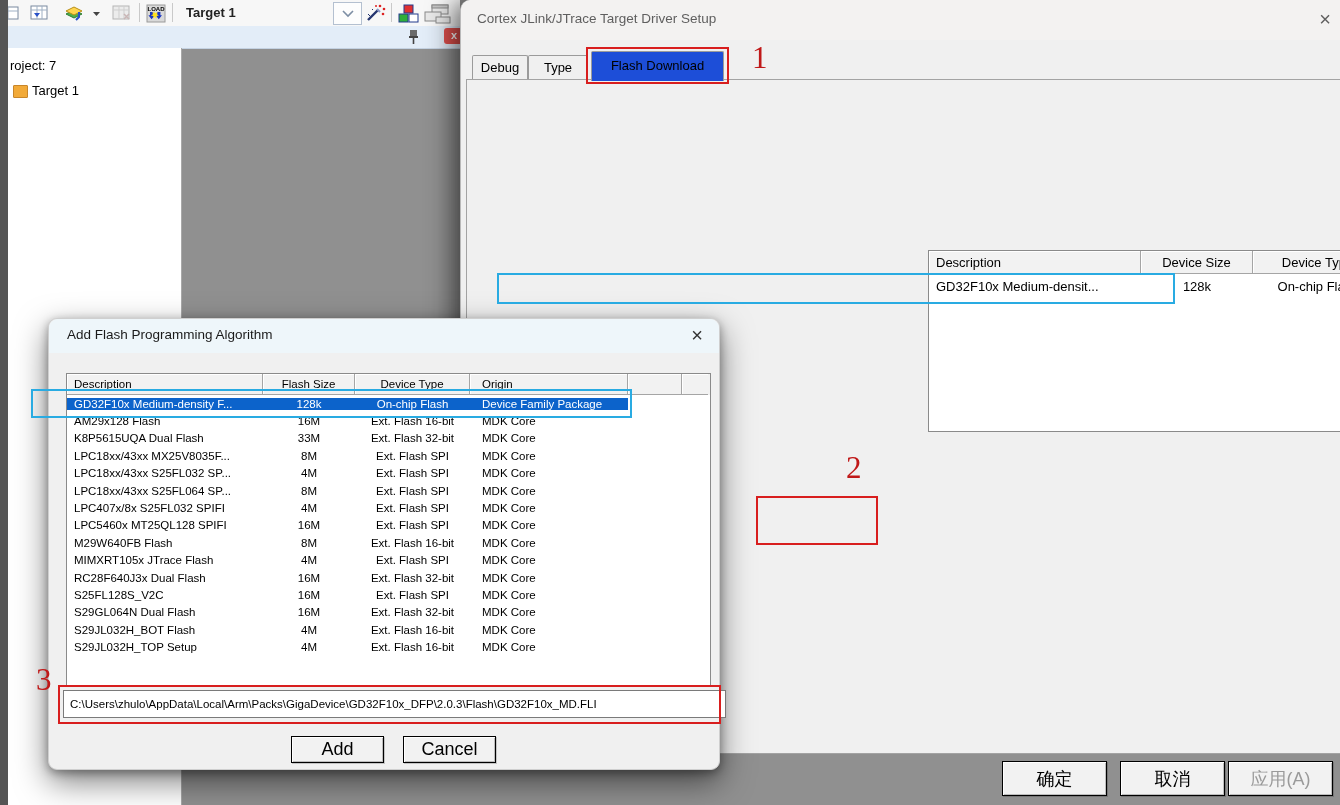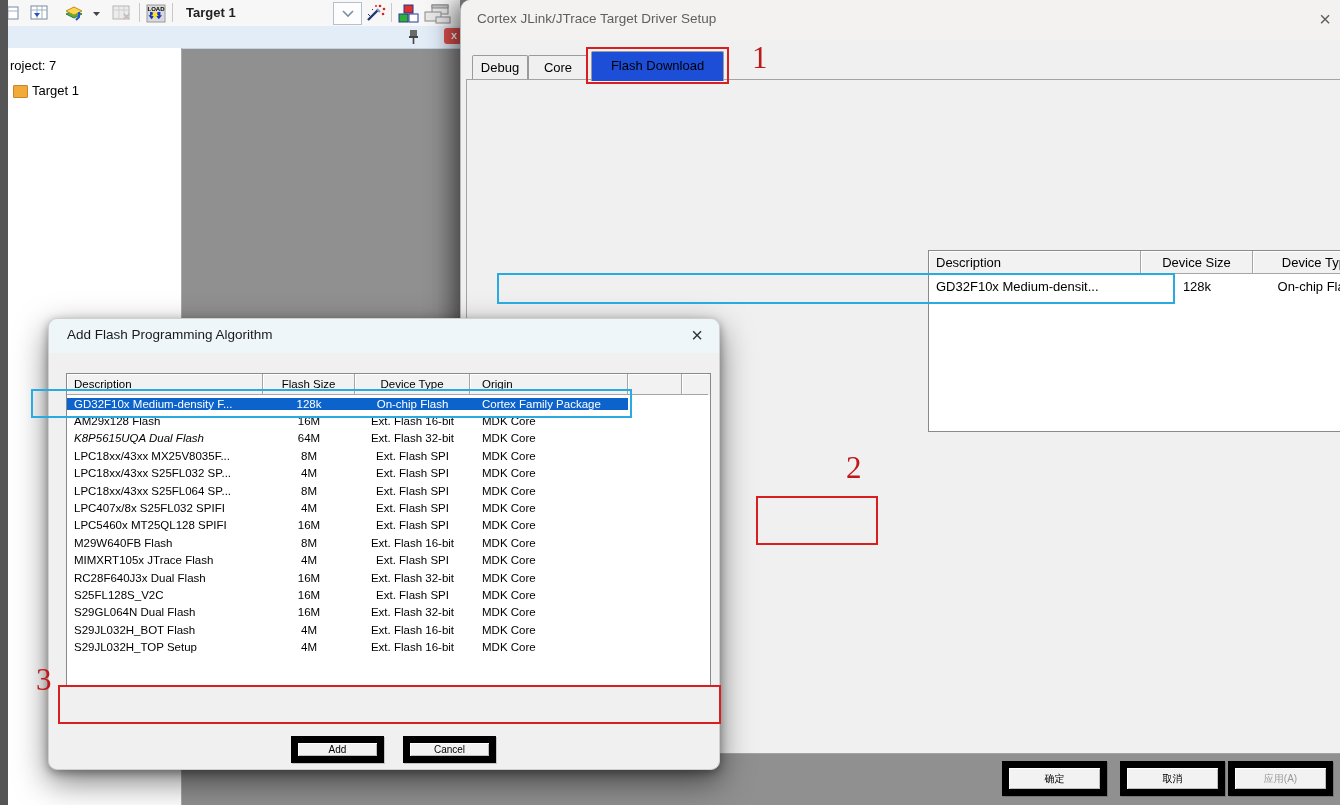--- a/index.html
+++ b/index.html
@@ -58,21 +58,21 @@
   .listbox{position:absolute;background:#fff;border:1px solid #8a8a8a;overflow:hidden;}
   .lhead{display:flex;background:#f2f2f2;}
   .lhead .hc{box-sizing:border-box;border-right:1px solid #a5a5a5;border-bottom:1px solid #a5a5a5;
              box-shadow:inset 1px 1px 0 #ffffff;white-space:nowrap;overflow:hidden;display:flex;align-items:center;}
   .trow{display:flex;align-items:center;white-space:nowrap;}
   .trow .dc{box-sizing:border-box;overflow:hidden;white-space:nowrap;}
   .trow.selected .dc{background:#0c63cb;color:#fff;}
   .al{padding-left:7px;text-align:left;}
   .ac{text-align:center;}
 
-  .btn{position:absolute;background:#f2f2f2;border:7px solid #000000;font-size:10px;color:#000;
+  .btn{position:absolute;background:#f2f2f2;border:1px solid #000000;font-size:18px;color:#000;
        display:flex;align-items:center;justify-content:center;
        box-shadow:inset 1px 1px 0 #ffffff,inset -1px -1px 0 #bdbdbd,1px 1px 0 rgba(0,0,0,.18);}
   .btn.disabled{color:#9a9a9a;}
 
   
   #add-dialog{left:40px;top:318px;width:670px;height:450px;background:#f0f0f0;border:1px solid #cfcfcf;
               border-radius:9px;box-shadow:0 12px 32px rgba(0,0,0,.5),0 3px 10px rgba(0,0,0,.35);z-index:10;}
   #add-titlebar{left:0;top:0;width:100%;height:34px;background:#eef6fa;border-radius:9px 9px 0 0;}
   #add-title{position:absolute;left:18px;top:8px;font-size:13.5px;color:#1a1a1a;}
   #add-close{right:10px;top:5px;color:#333;}
@@ -172,21 +172,21 @@
     <div class="tree-item" style="left:24px;top:35px">Target 1</div>
   </div>
 
   <div class="abs" id="main-dialog">
     <div class="abs" id="main-titlebar">
       <span id="main-title">Cortex JLink/JTrace Target Driver Setup</span>
       <div class="close-x" id="main-close">×</div>
     </div>
 
     <div class="tab" id="tab-debug">Debug</div>
-    <div class="tab" id="tab-trace">Core</div>
+    <div class="tab" id="tab-trace">Type</div>
     <div class="tab" id="tab-flash">Flash Download</div>
     <div class="abs" id="tab-page"></div>
 
     <div class="groupbox" id="grp-download">
       <span class="legend">Download Function</span>
       <svg style="position:absolute;left:32px;top:26px" width="44" height="46">
           <rect x="2" y="2" width="40" height="42" fill="#d5d5d5" stroke="#9a9a9a"></rect>
           <text x="22" y="15" font-size="11" font-weight="bold" text-anchor="middle" font-family="Liberation Sans">LOAD</text>
           <path d="M9 18v8H4l9 12 9-12h-5v-8z" fill="#1a35c0" transform="scale(.75) translate(3,8)"></path>
           <path d="M27 18v8h-5l9 12 9-12h-5v-8z" fill="#1a35c0" transform="scale(.75) translate(5,8)"></path>
@@ -259,31 +259,31 @@
         <div class="hc ac" style="width:115px;justify-content:center">Device Type</div>
         <div class="hc al" style="width:158px;padding-left:12px">Origin</div>
         <div class="hc" style="width:54px"></div>
         <div class="hc" style="width:26px;border-right:none"></div>
       </div>
       <div>
           <div class="trow selected">
             <div class="dc al" style="width: 196px;">GD32F10x Medium-density F...</div>
             <div class="dc ac" style="width: 92px;">128k</div>
             <div class="dc ac" style="width: 115px;">On-chip Flash</div>
-            <div class="dc al" style="width: 158px; padding-left: 12px;">Cortex Family Package</div>
+            <div class="dc al" style="width: 158px; padding-left: 12px;">Device Family Package</div>
           </div>
           <div class="trow">
             <div class="dc al" style="width: 196px;">AM29x128 Flash</div>
             <div class="dc ac" style="width: 92px;">16M</div>
             <div class="dc ac" style="width: 115px;">Ext. Flash 16-bit</div>
             <div class="dc al" style="width: 158px; padding-left: 12px;">MDK Core</div>
           </div>
           <div class="trow">
-            <div class="dc al" style="width: 196px; font-style: italic;">K8P5615UQA Dual Flash</div>
-            <div class="dc ac" style="width: 92px;">64M</div>
+            <div class="dc al" style="width: 196px;">K8P5615UQA Dual Flash</div>
+            <div class="dc ac" style="width: 92px;">33M</div>
             <div class="dc ac" style="width: 115px;">Ext. Flash 32-bit</div>
             <div class="dc al" style="width: 158px; padding-left: 12px;">MDK Core</div>
           </div>
           <div class="trow">
             <div class="dc al" style="width: 196px;">LPC18xx/43xx MX25V8035F...</div>
             <div class="dc ac" style="width: 92px;">8M</div>
             <div class="dc ac" style="width: 115px;">Ext. Flash SPI</div>
             <div class="dc al" style="width: 158px; padding-left: 12px;">MDK Core</div>
           </div>
           <div class="trow">
@@ -348,20 +348,21 @@
           </div>
           <div class="trow">
             <div class="dc al" style="width: 196px;">S29JL032H_TOP Setup</div>
             <div class="dc ac" style="width: 92px;">4M</div>
             <div class="dc ac" style="width: 115px;">Ext. Flash 16-bit</div>
             <div class="dc al" style="width: 158px; padding-left: 12px;">MDK Core</div>
           </div>
         </div>
     </div>
 
+    <div class="field" id="path-field">C:\Users\zhulo\AppData\Local\Arm\Packs\GigaDevice\GD32F10x_DFP\2.0.3\Flash\GD32F10x_MD.FLI</div>
 
     <button class="btn" style="left:242px;top:417px;width:93px;height:27px">Add</button>
     <button class="btn" style="left:354px;top:417px;width:93px;height:27px">Cancel</button>
   </div>
 
   <div class="ann-red" style="left:578px;top:47px;width:139px;height:33px"></div>
   <div class="ann-num" style="left:744px;top:40px">1</div>
   <div class="ann-cyan" style="left:489px;top:273px;width:674px;height:27px"></div>
   <div class="ann-cyan" style="left:23px;top:389px;width:597px;height:25px;z-index:20"></div>
   <div class="ann-red" style="left:748px;top:496px;width:118px;height:45px"></div>

